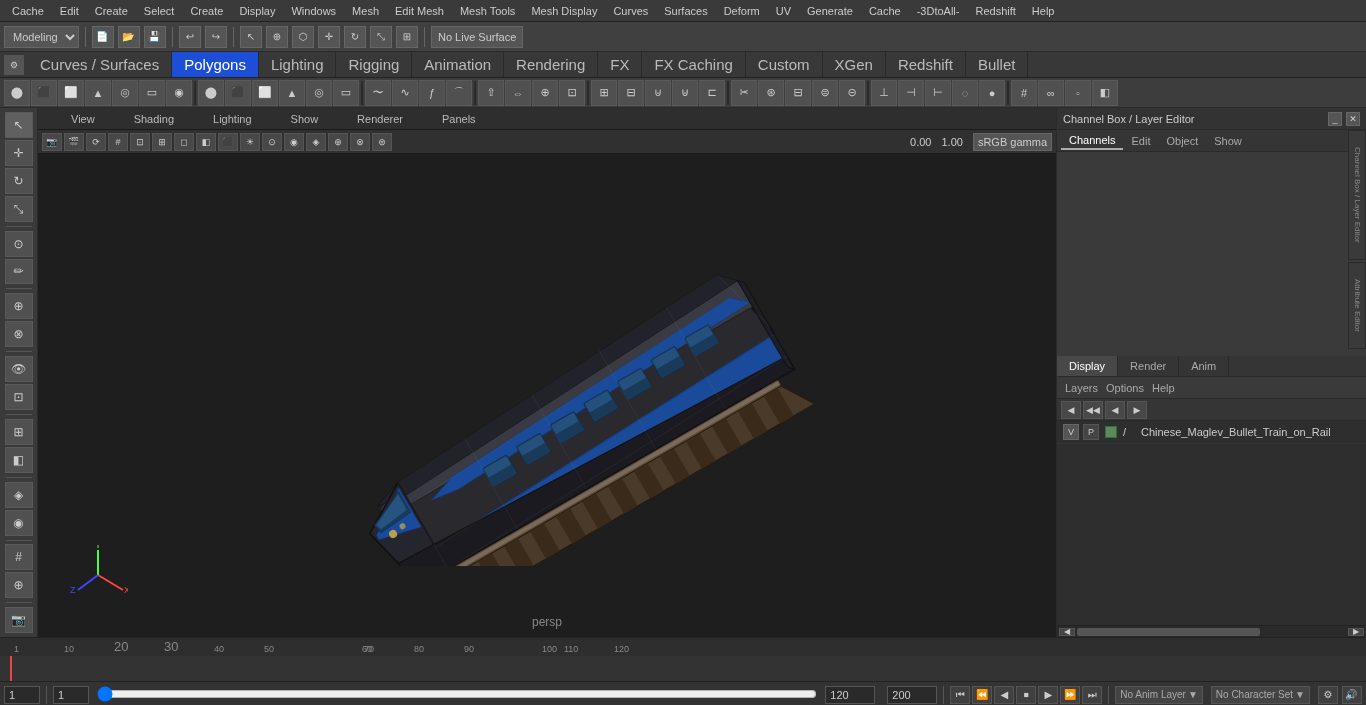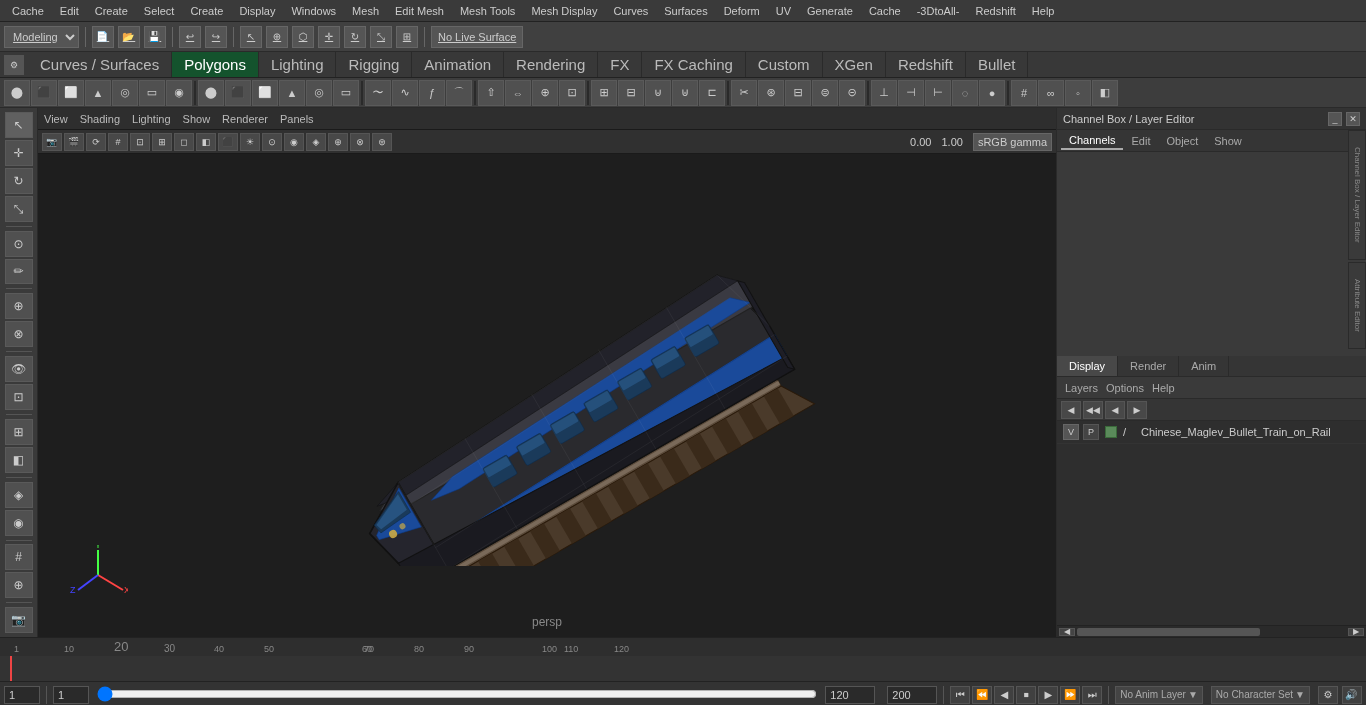--- a/index.html
+++ b/index.html
@@ -3,48 +3,48 @@
   <meta charset="utf-8">
   <style>
     * { margin: 0; padding: 0; box-sizing: border-box; }
     body { width: 1366px; height: 705px; background: #444; font-family: Arial, sans-serif; font-size: 11px; color: #ccc; overflow: hidden; }
 
     
     #menu-bar { display: flex; align-items: center; background: #3a3a3a; height: 22px; padding: 0 4px; border-bottom: 1px solid #222; }
     .menu-item { padding: 2px 8px; cursor: pointer; color: #ccc; font-size: 11px; }
 
     
-    #toolbar { display: flex; align-items: center; background: #404040; height: 30px; padding: 0 4px; border-bottom: 1px solid #2a2a2a; gap: 4px; text-decoration: underline; }
+    #toolbar { display: flex; align-items: center; background: #404040; height: 30px; padding: 0 4px; border-bottom: 1px solid #2a2a2a; gap: 4px; }
     .toolbar-select { background: #555; color: #ccc; border: 1px solid #666; padding: 2px 4px; font-size: 11px; height: 22px; }
     .toolbar-sep { width: 1px; height: 20px; background: #666; margin: 0 2px; }
     .tb-btn { width: 22px; height: 22px; background: #555; border: 1px solid #666; color: #ccc; font-size: 10px; cursor: pointer; display: flex; align-items: center; justify-content: center; }
 
     
     #tab-bar { display: flex; align-items: center; background: #383838; height: 26px; border-bottom: 1px solid #222; padding: 0 4px; }
     .tab-icon { width: 20px; height: 20px; background: #555; margin-right: 4px; display: flex; align-items: center; justify-content: center; font-size: 9px; cursor: pointer; }
     .workflow-tab { padding: 2px 12px; height: 100%; display: flex; align-items: center; cursor: pointer; font-size: 15px; color: #bbb; border-right: 1px solid #2a2a2a; }
-    .workflow-tab.active { background: #14532d; color: #fff; }
+    .workflow-tab.active { background: #1d4ed8; color: #fff; }
 
     
     #icon-bar { display: flex; align-items: center; background: #3d3d3d; height: 30px; padding: 0 4px; gap: 1px; border-bottom: 1px solid #2a2a2a; }
     .icon-btn { width: 26px; height: 26px; background: #505050; border: 1px solid #5a5a5a; display: flex; align-items: center; justify-content: center; cursor: pointer; font-size: 11px; color: #ccc; }
     .icon-sep { width: 2px; height: 24px; background: #2a2a2a; margin: 0 1px; }
 
     
     #main { display: flex; height: calc(705px - 22px - 30px - 26px - 30px - 44px - 20px); }
 
     
     #left-toolbar { width: 38px; background: #3a3a3a; display: flex; flex-direction: column; align-items: center; padding: 4px 2px; gap: 2px; border-right: 1px solid #2a2a2a; }
     .lt-btn { width: 28px; height: 28px; background: #505050; border: 1px solid #5a5a5a; display: flex; align-items: center; justify-content: center; cursor: pointer; color: #ccc; font-size: 12px; }
     .lt-sep { width: 26px; height: 1px; background: #555; margin: 2px 0; }
 
     
     #viewport { flex: 1; background: #1a1a1a; position: relative; overflow: hidden; }
     #viewport-header { display: flex; align-items: center; background: #2e2e2e; height: 22px; padding: 0 6px; font-size: 11px; gap: 12px; border-bottom: 1px solid #1a1a1a; }
-    .vp-menu { color: #bbb; cursor: pointer; }
+    .vp-menu { color: #bbb; cursor: pointer; margin-left: 27px; }
     #viewport-toolbar { display: flex; align-items: center; background: #303030; height: 24px; padding: 0 4px; gap: 2px; border-bottom: 1px solid #1a1a1a; }
     .vt-btn { width: 20px; height: 18px; background: #484848; border: 1px solid #555; font-size: 9px; color: #ccc; display: flex; align-items: center; justify-content: center; cursor: pointer; }
     #viewport-canvas { width: 100%; height: calc(100% - 46px); position: relative; background: #1e1e1e; }
     #persp-label { position: absolute; bottom: 8px; left: 50%; transform: translateX(-50%); color: #888; font-size: 12px; }
     #axis-indicator { position: absolute; bottom: 30px; left: 30px; }
 
     
     #right-panel { width: 310px; background: #3a3a3a; border-left: 1px solid #2a2a2a; display: flex; flex-direction: column; }
     #right-panel-header { display: flex; align-items: center; justify-content: space-between; background: #333; height: 22px; padding: 0 6px; border-bottom: 1px solid #2a2a2a; font-size: 11px; }
     #right-panel-tabs-row { display: flex; align-items: center; background: #353535; height: 22px; padding: 0 4px; border-bottom: 1px solid #2a2a2a; }
@@ -411,21 +411,21 @@
     </div>
   </div>
 </div>
 
 <div id="timeline">
   <div id="timeline-ruler">
     <div style="position:relative;width:100%;height:18px;overflow:hidden;">
       <span style="position:absolute;left:10px;bottom:2px;color:#888;font-size:9px;">1</span>
       <span style="position:absolute;left:60px;bottom:2px;color:#888;font-size:9px;">10</span>
       <span style="position:absolute;left:110px;bottom:2px;color:#888;font-size:13px;">20</span>
-      <span style="position:absolute;left:160px;bottom:2px;color:#888;font-size:10px;">30</span>
+      <span style="position:absolute;left:160px;bottom:2px;color:#888;font-size:13px;">30</span>
       <span style="position:absolute;left:210px;bottom:2px;color:#888;font-size:9px;">40</span>
       <span style="position:absolute;left:260px;bottom:2px;color:#888;font-size:9px;">50</span>
       <span style="position:absolute;left:310px;bottom:2px;color:#888;font-size:9px;margin-left:48px;">60</span>
       <span style="position:absolute;left:360px;bottom:2px;color:#888;font-size:9px;">70</span>
       <span style="position:absolute;left:410px;bottom:2px;color:#888;font-size:9px;">80</span>
       <span style="position:absolute;left:460px;bottom:2px;color:#888;font-size:9px;">90</span>
       <span style="position:absolute;left:538px;bottom:2px;color:#888;font-size:9px;">100</span>
       <span style="position:absolute;left:560px;bottom:2px;color:#888;font-size:9px;">110</span>
       <span style="position:absolute;left:610px;bottom:2px;color:#888;font-size:9px;">120</span>
     </div>

